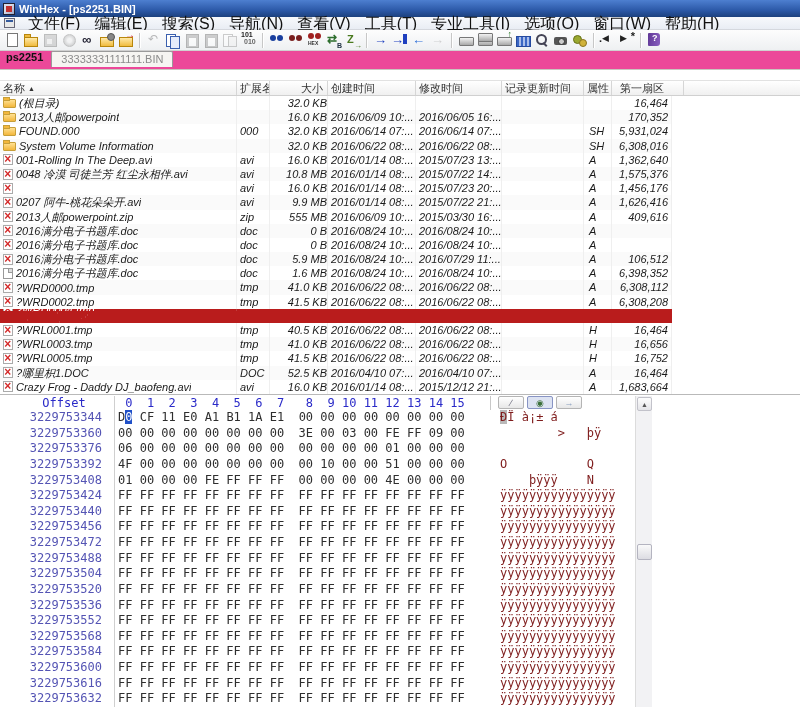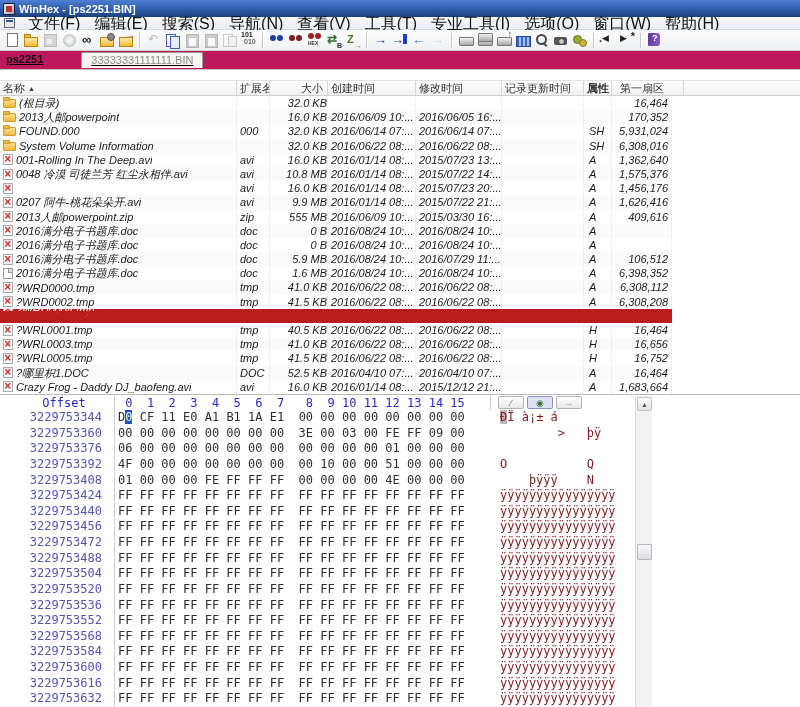--- a/index.html
+++ b/index.html
@@ -88,21 +88,21 @@
   .ic-prev-position::before { content:"◀"; left:3px; top:1px; color:#222; font-size:9px; }
   .ic-prev-position::after { content:"."; left:0; top:0; color:#222; font-weight:bold; }
   .ic-next-position::before { content:"▶"; left:2px; top:1px; color:#222; font-size:9px; }
   .ic-next-position::after { content:"*"; right:0; top:-2px; color:#222; font-weight:bold; }
   .ic-help-book::before { content:""; left:2px; top:1px; width:12px; height:13px;
     background:linear-gradient(100deg,#5f3795,#8a5fc0); border-radius:1px 3px 3px 1px; }
   .ic-help-book::after { content:"?"; left:6px; top:1px; color:#fff; font-size:9px; font-weight:bold; }
 
   
   .tabbar { position:absolute; left:0; top:51px; width:800px; height:19px;
-    background:#be185d; border-bottom:1px solid #c9c6bf; display:flex; align-items:center;text-decoration:underline; }
+    background:#ec4899; border-bottom:1px solid #c9c6bf; display:flex; align-items:flex-start; }
   .case-label { font-size:11px; font-weight:bold; color:#111; padding:0 8px 3px 6px; }
   .tab { height:16px; border:1px solid #9a9a9a; border-bottom:none; background:#f6f5f2;
     color:#8b8b8b; font-size:11px; line-height:15px; padding:0 9px; border-radius:2px 2px 0 0; }
 
   
   .list-header { position:absolute; left:0; top:80px; width:800px; height:16px;
     background:linear-gradient(#ffffff,#f0f0f0); border-top:1px solid #e2e2e2;
     border-bottom:1px solid #d0d0d0; display:flex; font-size:11px; color:#333; }
   .hcell { height:100%; line-height:15px; padding-left:3px; border-right:1px solid #d6d6d6; white-space:nowrap; overflow:hidden; }
   .sort-arrow { font-size:7px; vertical-align:1px; margin-left:3px; }
@@ -289,33 +289,33 @@
       <span class="ic ic-next-position"></span>
     </div>
     <div class="tb-sep"></div>
     <div class="tb-btn">
       <span class="ic ic-help-book"></span>
     </div>
   </div>
 
 <div class="tabbar">
   <span class="case-label">ps2251</span>
-  <div id="tabs" style="display:flex; gap:2px;margin-left:30px;">
+  <div id="tabs" style="display:flex; gap:2px;">
       <div class="tab active">33333331111111.BIN</div>
     </div>
 </div>
 
 <div class="list-header">
   <div class="hcell" style="width:237px;"><span>名称</span><span class="sort-arrow">▲</span></div>
   <div class="hcell" style="width:33px;">扩展名</div>
   <div class="hcell" style="width:58px; text-align:right; padding-right:4px;">大小</div>
   <div class="hcell" style="width:88px;">创建时间</div>
   <div class="hcell" style="width:86px;">修改时间</div>
   <div class="hcell" style="width:82px;">记录更新时间</div>
-  <div class="hcell" style="width:28px;font-weight:bold;">属性</div>
+  <div class="hcell" style="width:28px;">属性</div>
   <div class="hcell" style="width:72px; padding-left:8px;">第一扇区</div>
   <div class="hcell" style="flex:1; border-right:none;"></div>
 </div>
 
 <div class="list-body" id="list-body">
     <div class="lrow">
       <div class="c c-name">
         <span class="fi fi-folder"></span>
         <span class="nm">(根目录)</span>
       </div>

